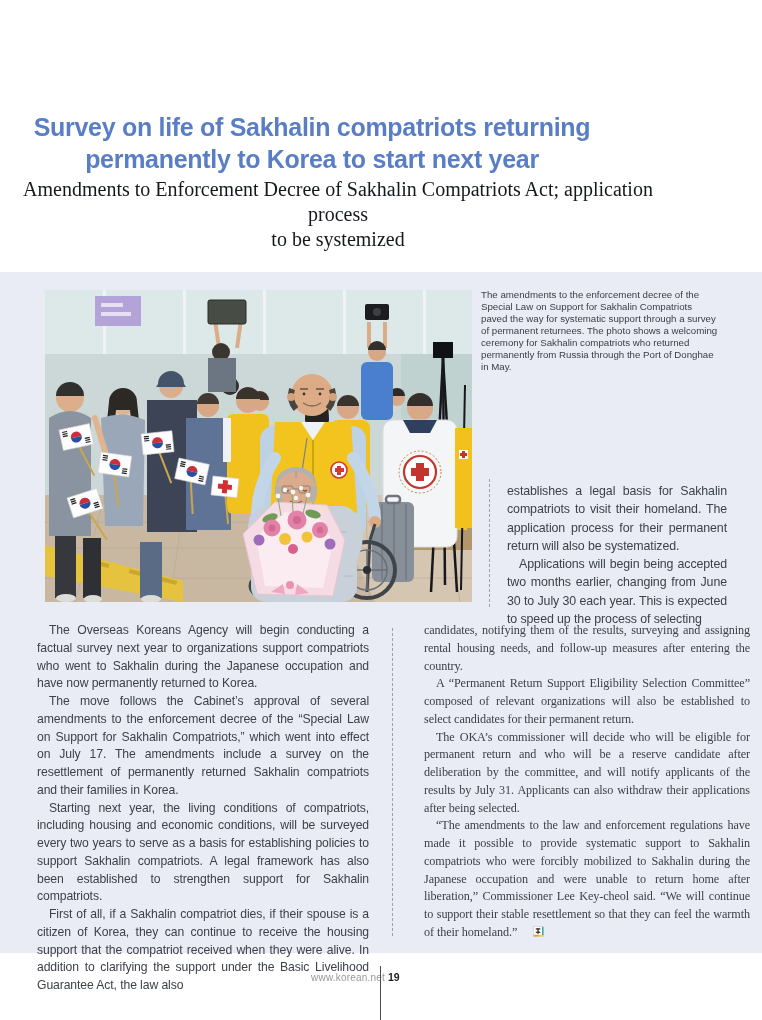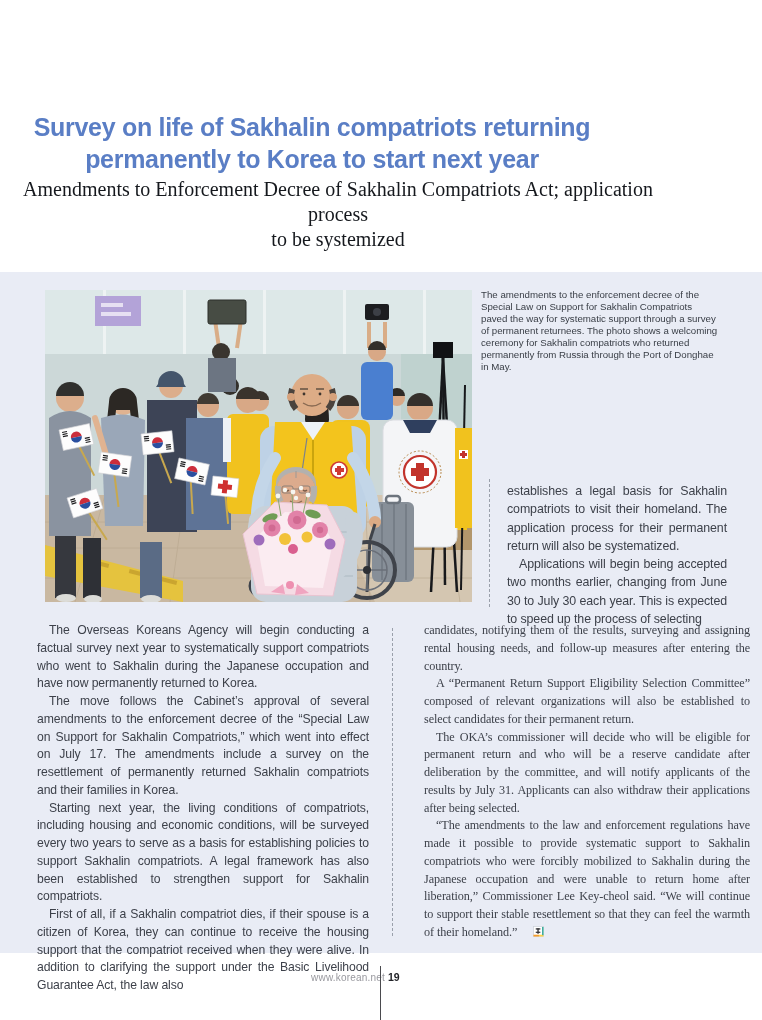--- a/index.html
+++ b/index.html
@@ -361,21 +361,21 @@
 
   <div class="dash-v dash-top"></div>
   <div class="dash-v dash-bottom"></div>
 
   <div class="bodytext col-right-top">
     <p class="noindent">establishes a legal basis for Sakhalin compatriots to visit their homeland. The application process for their permanent return will also be systematized.</p>
     <p>Applications will begin being accepted two months earlier, changing from June 30 to July 30 each year. This is expected to speed up the process of selecting</p>
   </div>
 
   <div class="bodytext col-left">
-    <p>The Overseas Koreans Agency will begin conducting a factual survey next year to systematically support compatriots who went to Sakhalin during the Japanese occupation and have now permanently returned to Korea.</p>
+    <p>The Overseas Koreans Agency will begin conducting a factual survey next year to organizations support compatriots who went to Sakhalin during the Japanese occupation and have now permanently returned to Korea.</p>
     <p>The move follows the Cabinet’s approval of several amendments to the enforcement decree of the “Special Law on Support for Sakhalin Compatriots,” which went into effect on July 17. The amendments include a survey on the resettlement of permanently returned Sakhalin compatriots and their families in Korea.</p>
     <p>Starting next year, the living conditions of compatriots, including housing and economic conditions, will be surveyed every two years to serve as a basis for establishing policies to support Sakhalin compatriots. A legal framework has also been established to strengthen support for Sakhalin compatriots.</p>
     <p>First of all, if a Sakhalin compatriot dies, if their spouse is a citizen of Korea, they can continue to receive the housing support that the compatriot received when they were alive. In addition to clarifying the support under the Basic Livelihood Guarantee Act, the law also</p>
   </div>
 
   <div class="bodytext col-right-bottom">
     <p class="noindent">candidates, notifying them of the results, surveying and assigning rental housing needs, and follow-up measures after entering the country.</p>
     <p>A “Permanent Return Support Eligibility Selection Committee” composed of relevant organizations will also be established to select candidates for their permanent return.</p>
     <p>The OKA’s commissioner will decide who will be eligible for permanent return and who will be a reserve candidate after deliberation by the committee, and will notify applicants of the results by July 31. Applicants can also withdraw their applications after being selected.</p>
     <p><span>“The amendments to the law and enforcement regulations have made it possible to provide systematic support to Sakhalin compatriots who were forcibly mobilized to Sakhalin during the Japanese occupation and were unable to return home after liberation,” Commissioner Lee Key-cheol said. “We will continue to support their stable resettlement so that they can feel the warmth of their homeland.”</span><span class="endmark"><svg width="11" height="11" viewBox="0 0 12 12">

